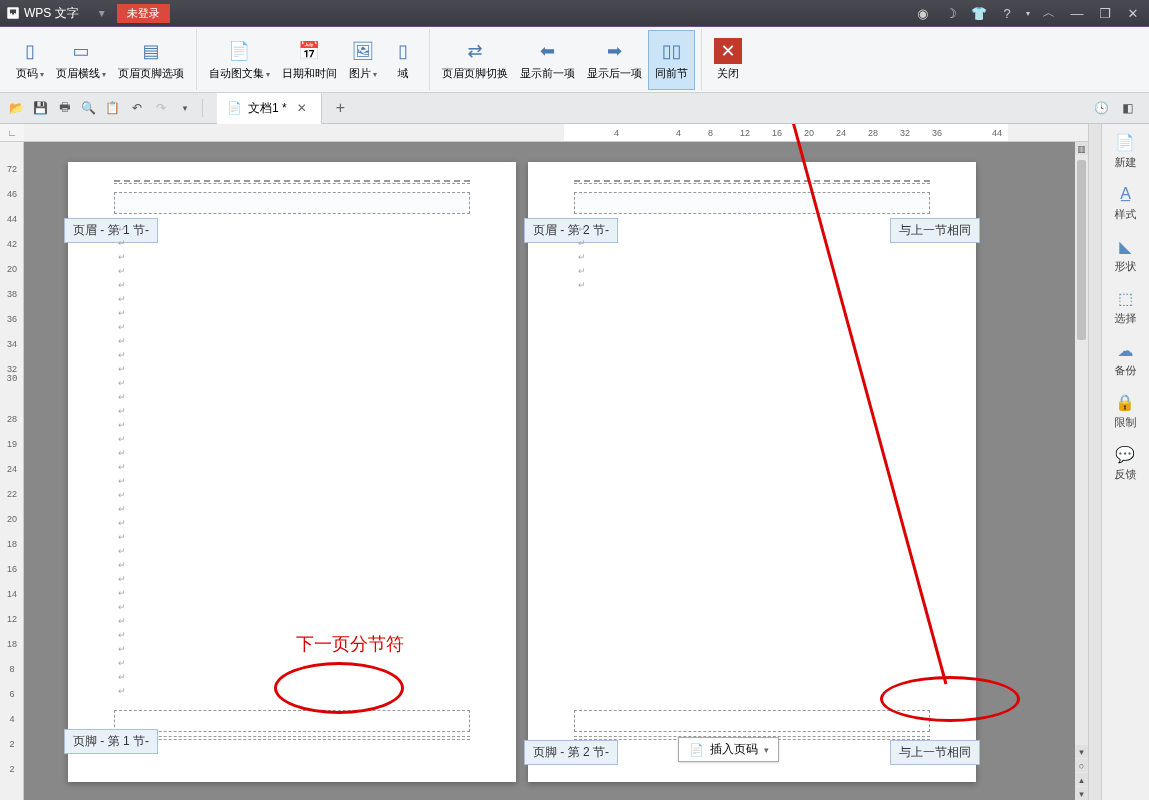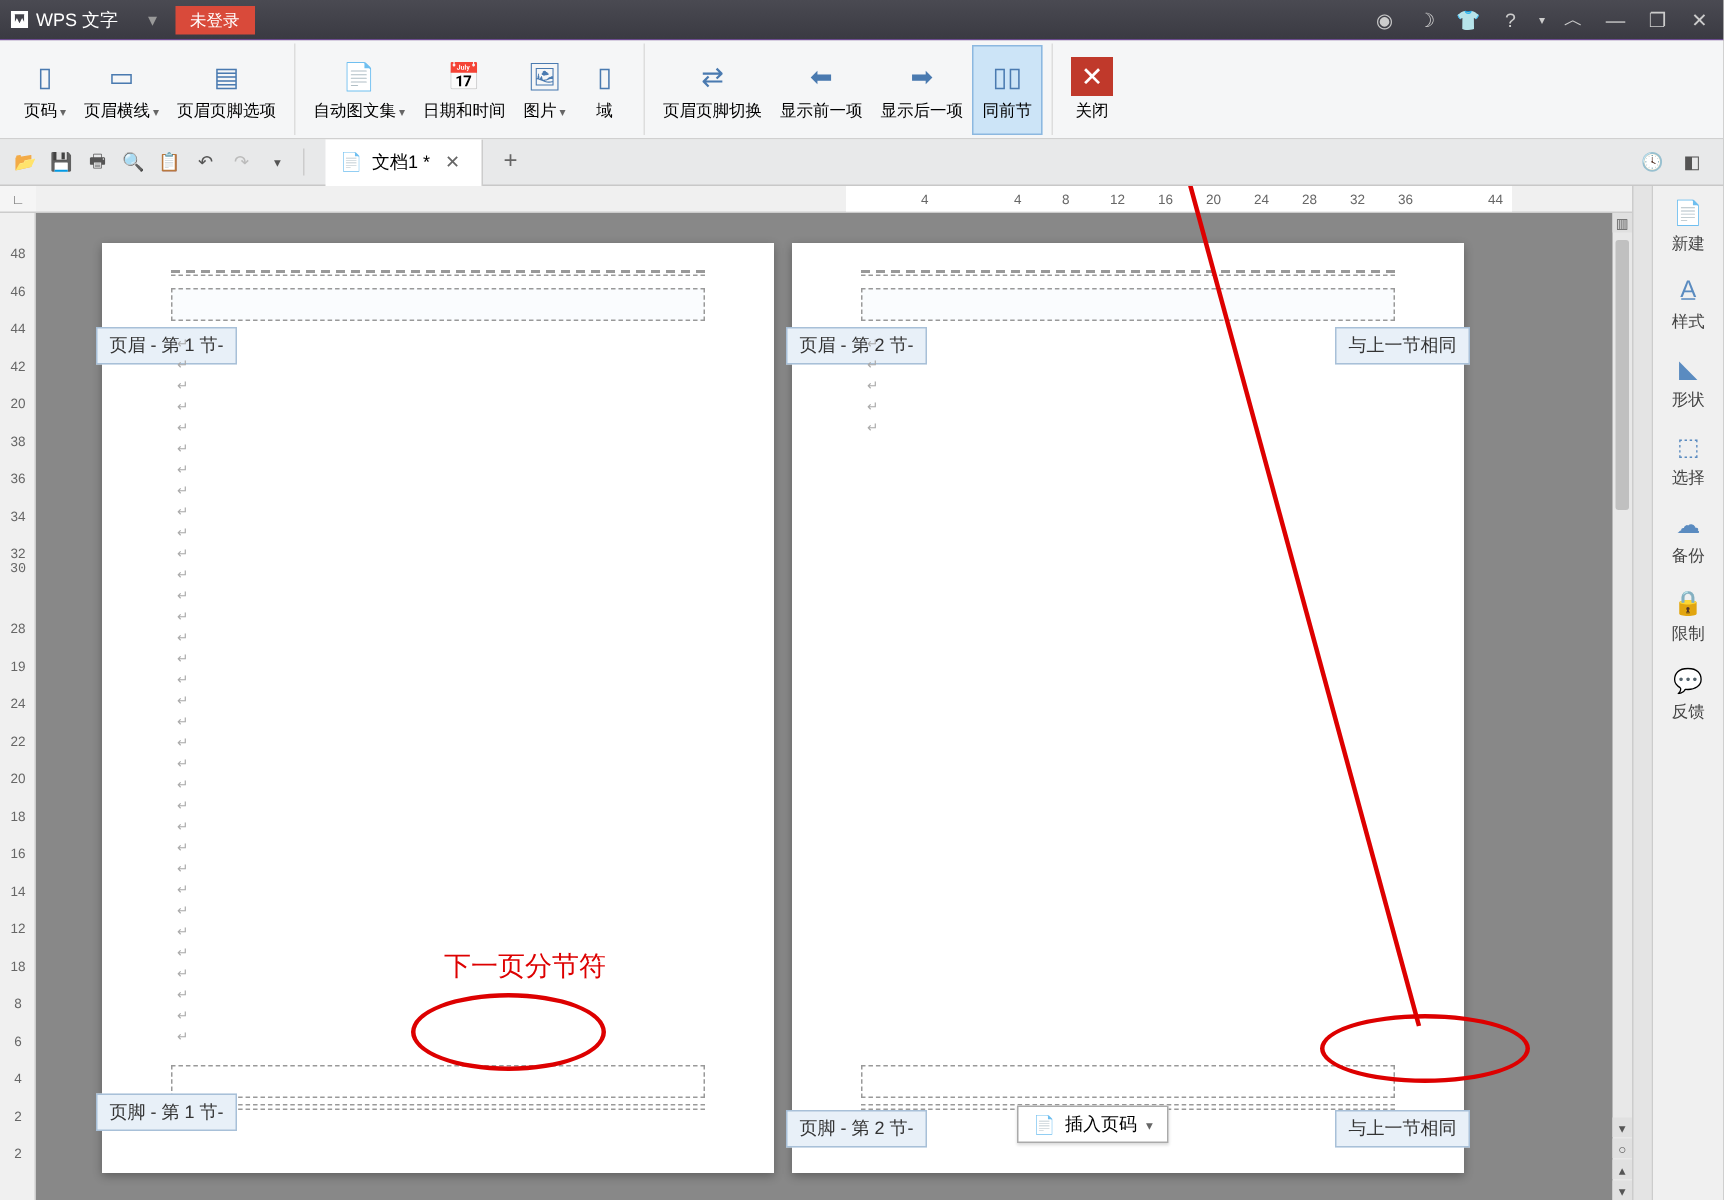--- a/index.html
+++ b/index.html
@@ -169,21 +169,21 @@
   <span class="add-tab">+</span>
   <div class="qat-right">
     <span class="qat-btn">🕓</span>
     <span class="qat-btn">◧</span>
   </div>
 </div>
 
 <div class="workspace">
   <div class="vruler">
     <div class="vruler-corner">∟</div>
-  <div class="vtick" style="top: 40px;">48</div>
+  <div class="vtick" style="top: 40px;">72</div>
       <div class="vtick" style="top: 65px;">46</div>
       <div class="vtick" style="top: 90px;">44</div>
       <div class="vtick" style="top: 115px;">42</div>
       <div class="vtick" style="top: 140px;">20</div>
       <div class="vtick" style="top: 165px;">38</div>
       <div class="vtick" style="top: 190px;">36</div>
       <div class="vtick" style="top: 215px;">34</div>
       <div class="vtick" style="top: 240px;">32</div>
       <div class="vtick" style="top: 250px; font-family: Liberation Mono, monospace;">30</div>
       <div class="vtick" style="top: 290px;">28</div>

